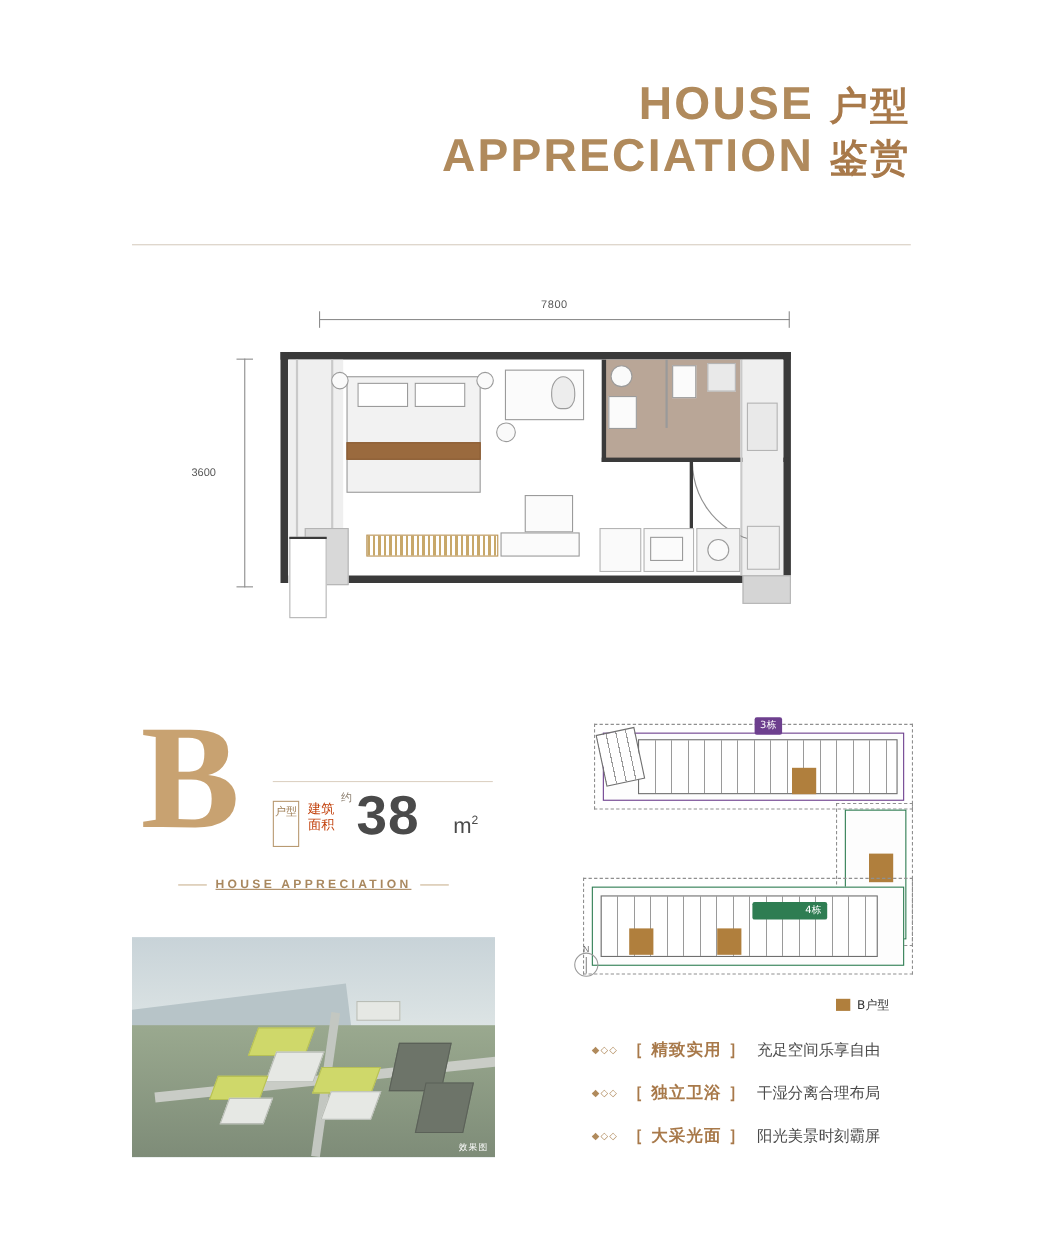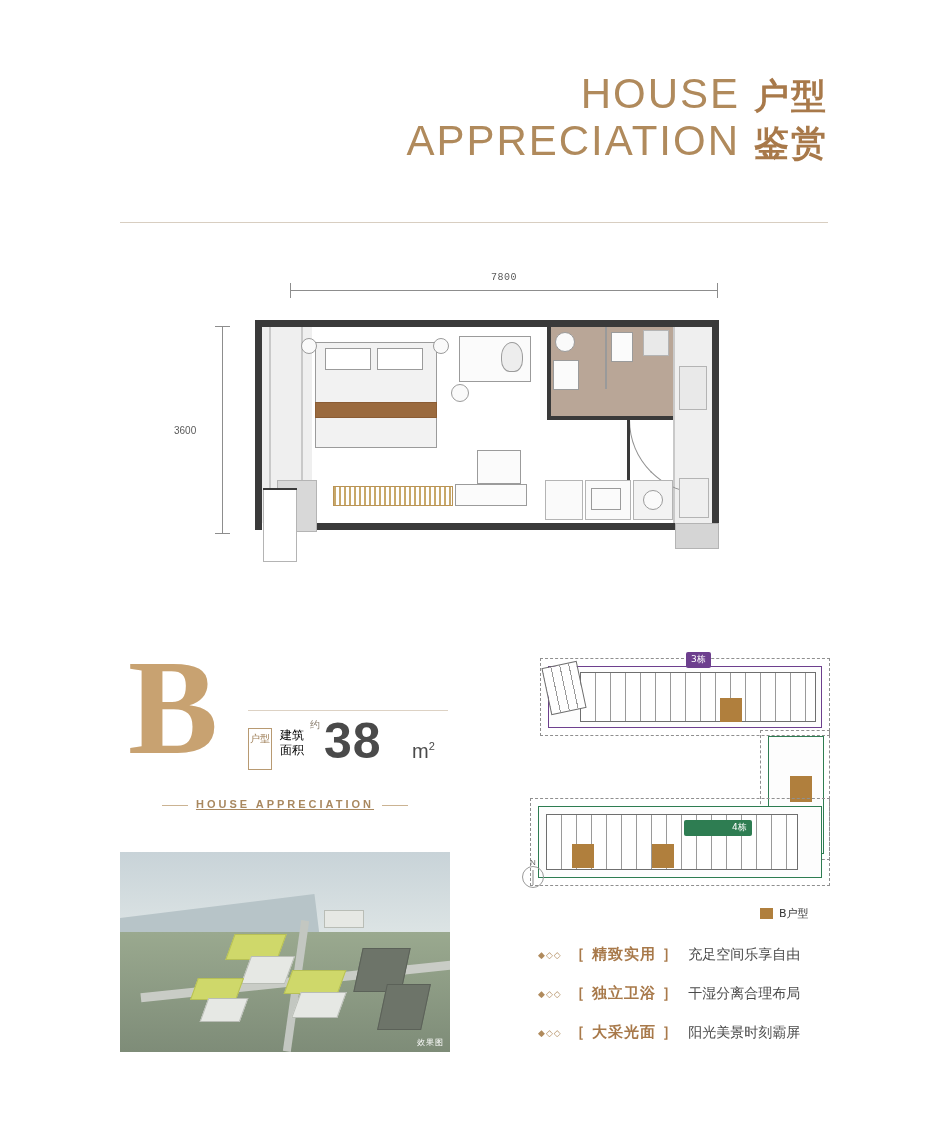--- a/index.html
+++ b/index.html
@@ -30,21 +30,21 @@
   }
   .header-line {
     margin: 0;
     line-height: 1.12;
     white-space: nowrap;
   }
   .header-en {
     font-family: "Liberation Sans", sans-serif;
     font-size: 42px;
     letter-spacing: 2px;
-    font-weight: normal;
+    font-weight: bold;
     color: #b08a5c;
   }
   .header-cn {
     font-family: "DejaVu Sans", sans-serif;
     font-size: 35px;
     font-weight: bold;
     color: #a8794a;
     letter-spacing: 2px;
     margin-left: 14px;
   }
@@ -91,21 +91,20 @@
   .dim-top .tick.r { right: 0; }
   .dim-top .label {
     position: absolute;
     left: 0;
     top: -4px;
     width: 100%;
     text-align: center;
     font-size: 10px;
     color: #5a5a5a;
     letter-spacing: .5px;
-    font-family: Liberation Mono, monospace;
   }
   .dim-left {
     position: absolute;
     left: 58px;
     top: 68px;
     width: 22px;
     height: 208px;
   }
   .dim-left .bar {
     position: absolute;
@@ -212,21 +211,21 @@
     padding-top: 5px;
     box-sizing: border-box;
     font-family: "DejaVu Sans", sans-serif;
   }
   .b-area-label {
     position: absolute;
     left: 160px;
     top: 78px;
     font-size: 12px;
     line-height: 1.25;
-    color: #000000;
+    color: #c2410c;
     font-family: "DejaVu Sans", sans-serif;
     width: 28px;
   }
   .b-approx {
     position: absolute;
     left: 190px;
     top: 68px;
     font-size: 10px;
     color: #8a7d6d;
     font-family: "DejaVu Sans", sans-serif;

